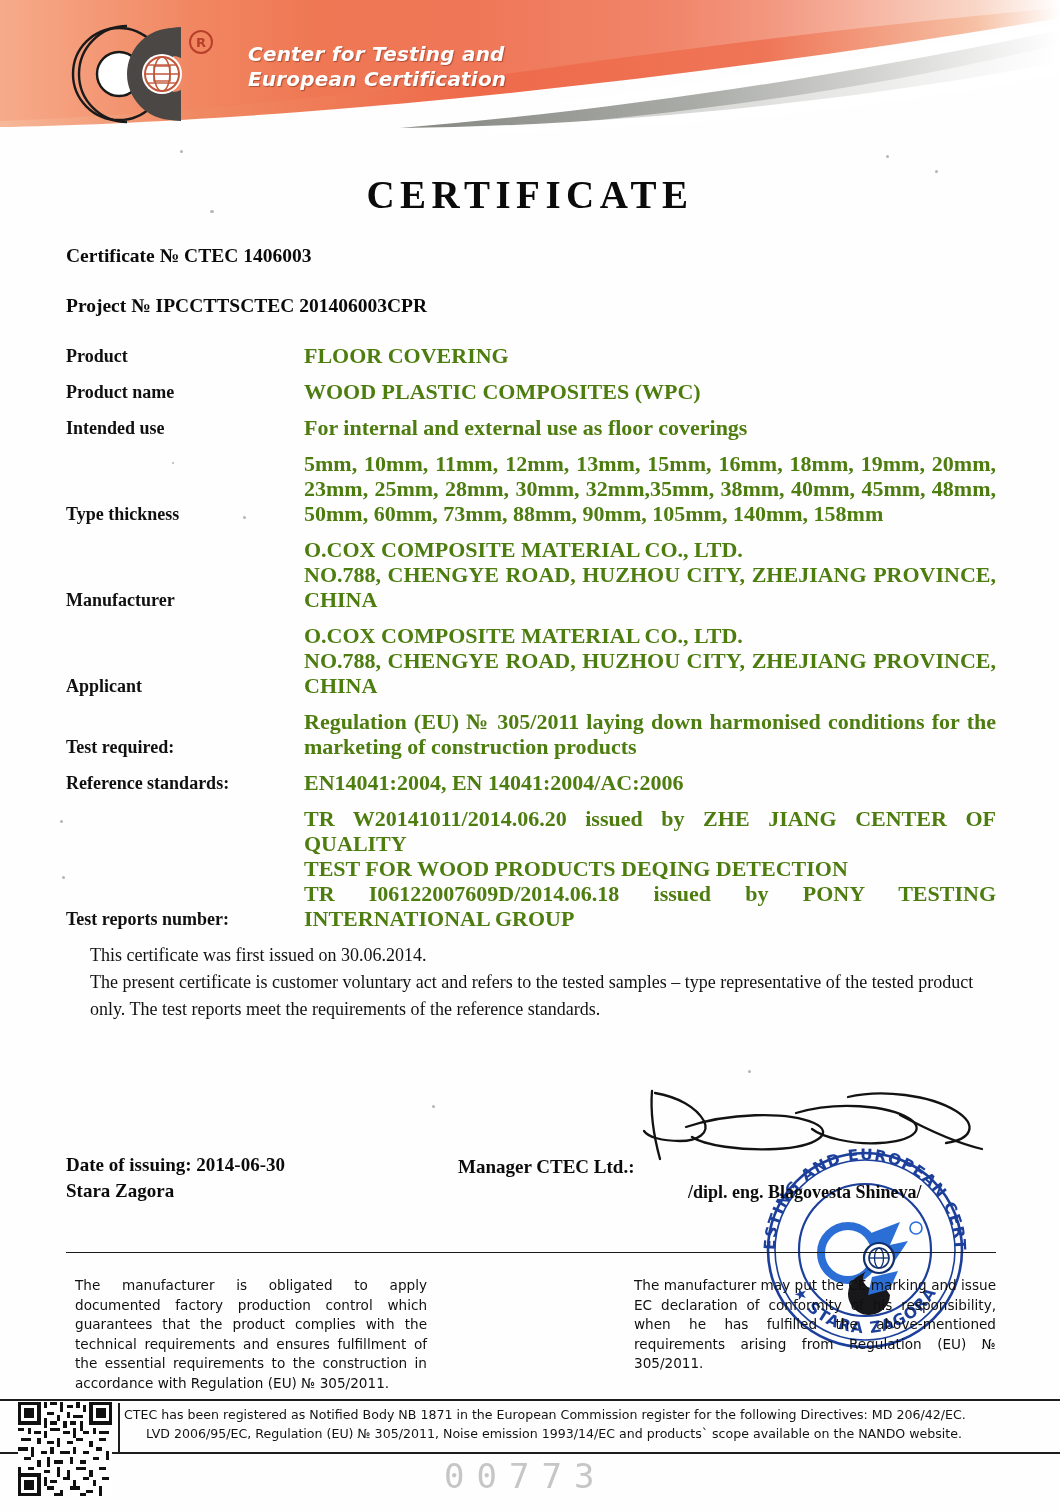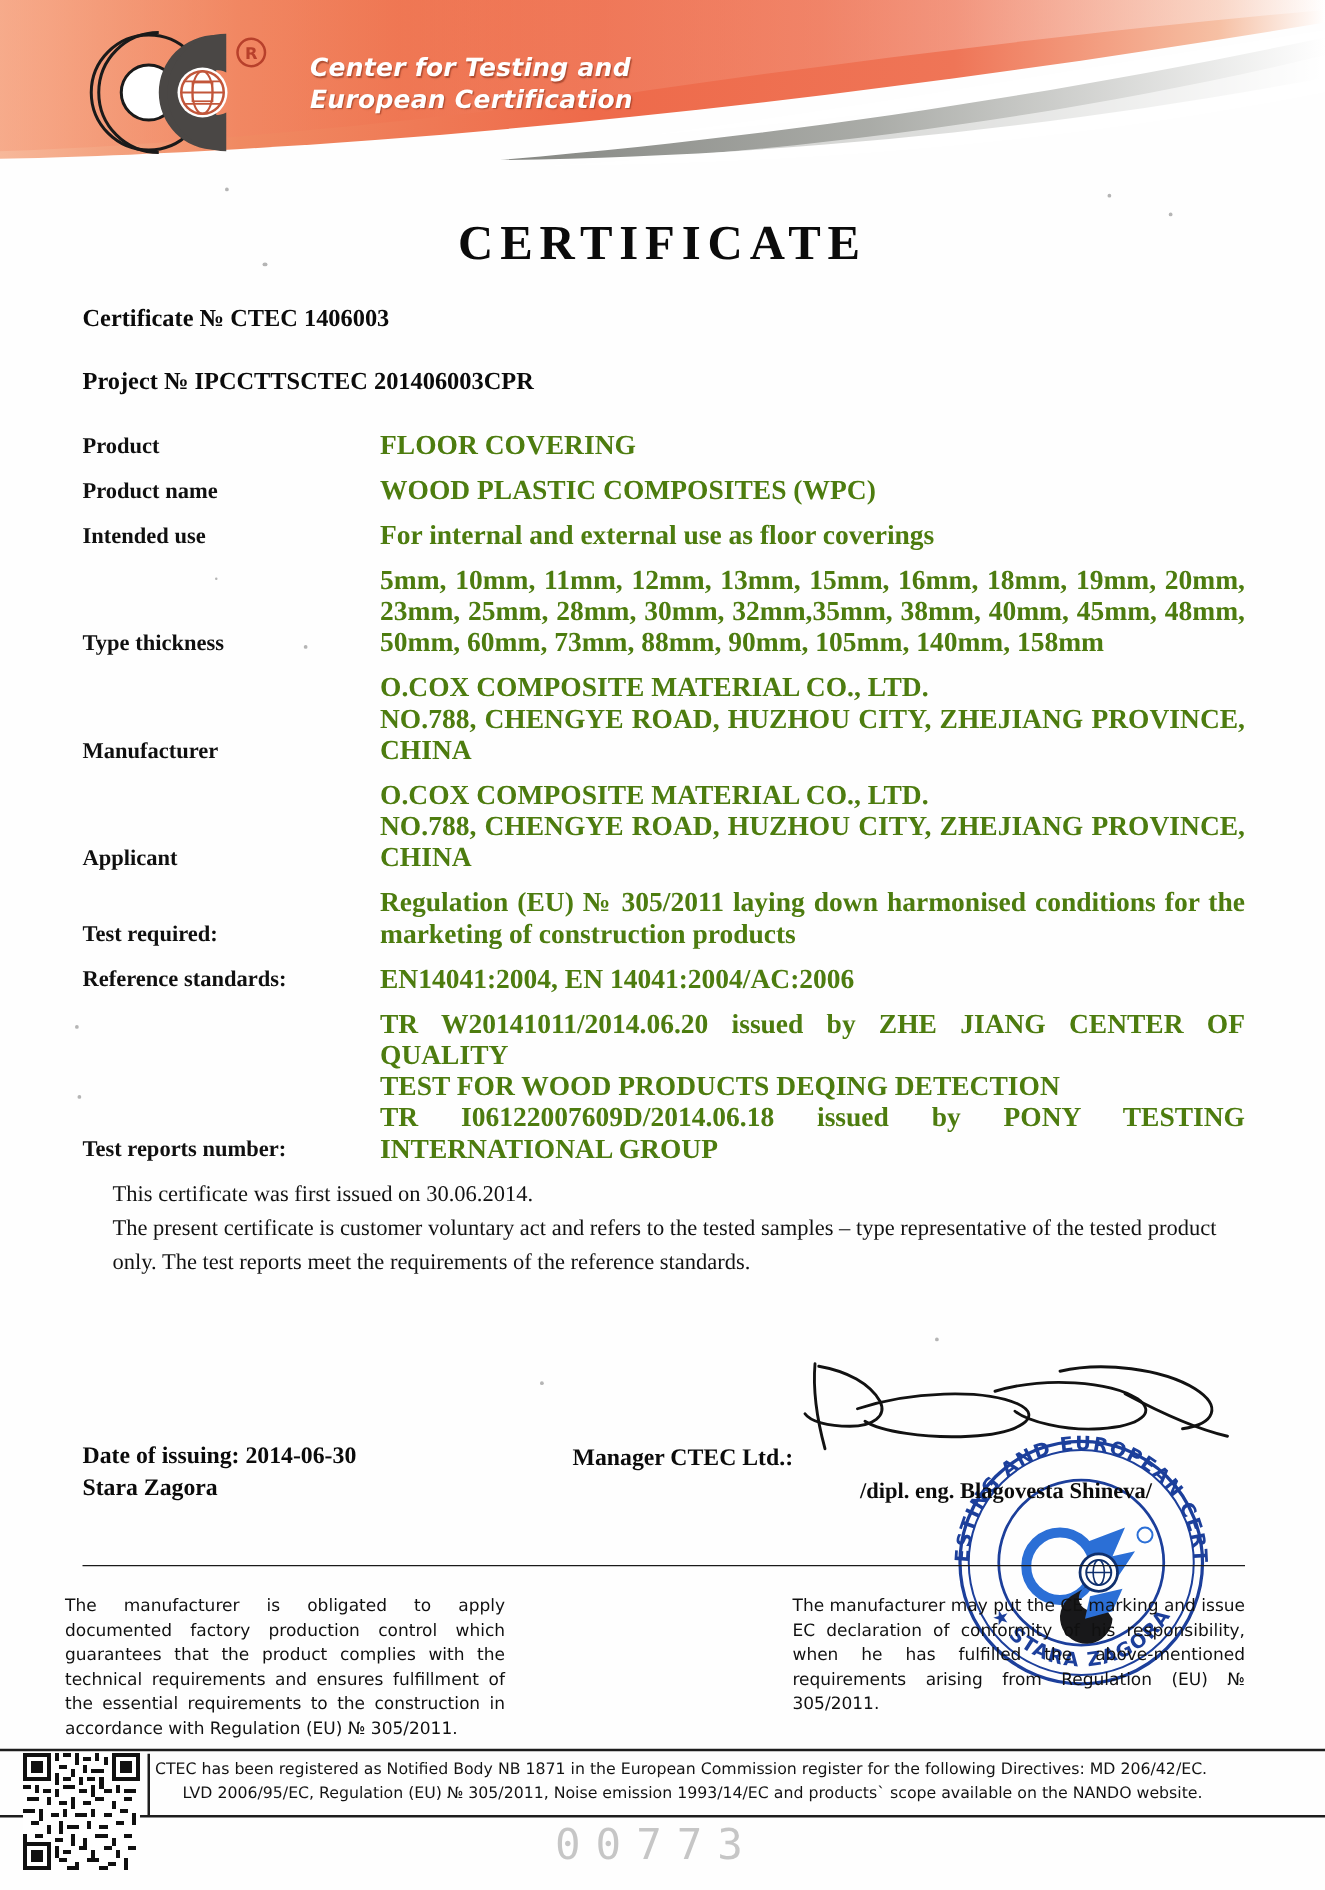--- a/index.html
+++ b/index.html
@@ -162,21 +162,21 @@
   .foot-col {
     position: absolute;
     top: 1276px;
     font-family: "DejaVu Sans", sans-serif;
     font-size: 13.6px;
     line-height: 19.6px;
     color: #101010;
     text-align: justify;
     text-align-last: left;
   }
-  #foot-left  { left: 52px;  width: 352px; }
+  #foot-left  { left: 75px;  width: 352px; }
   #foot-right { left: 634px; width: 362px; }
 
   
   .nb-rule-top {
     position: absolute;
     left: 0; top: 1399px;
     width: 1060px; height: 2px;
     background: #1d1d1d;
   }
   .nb-rule-bot {

